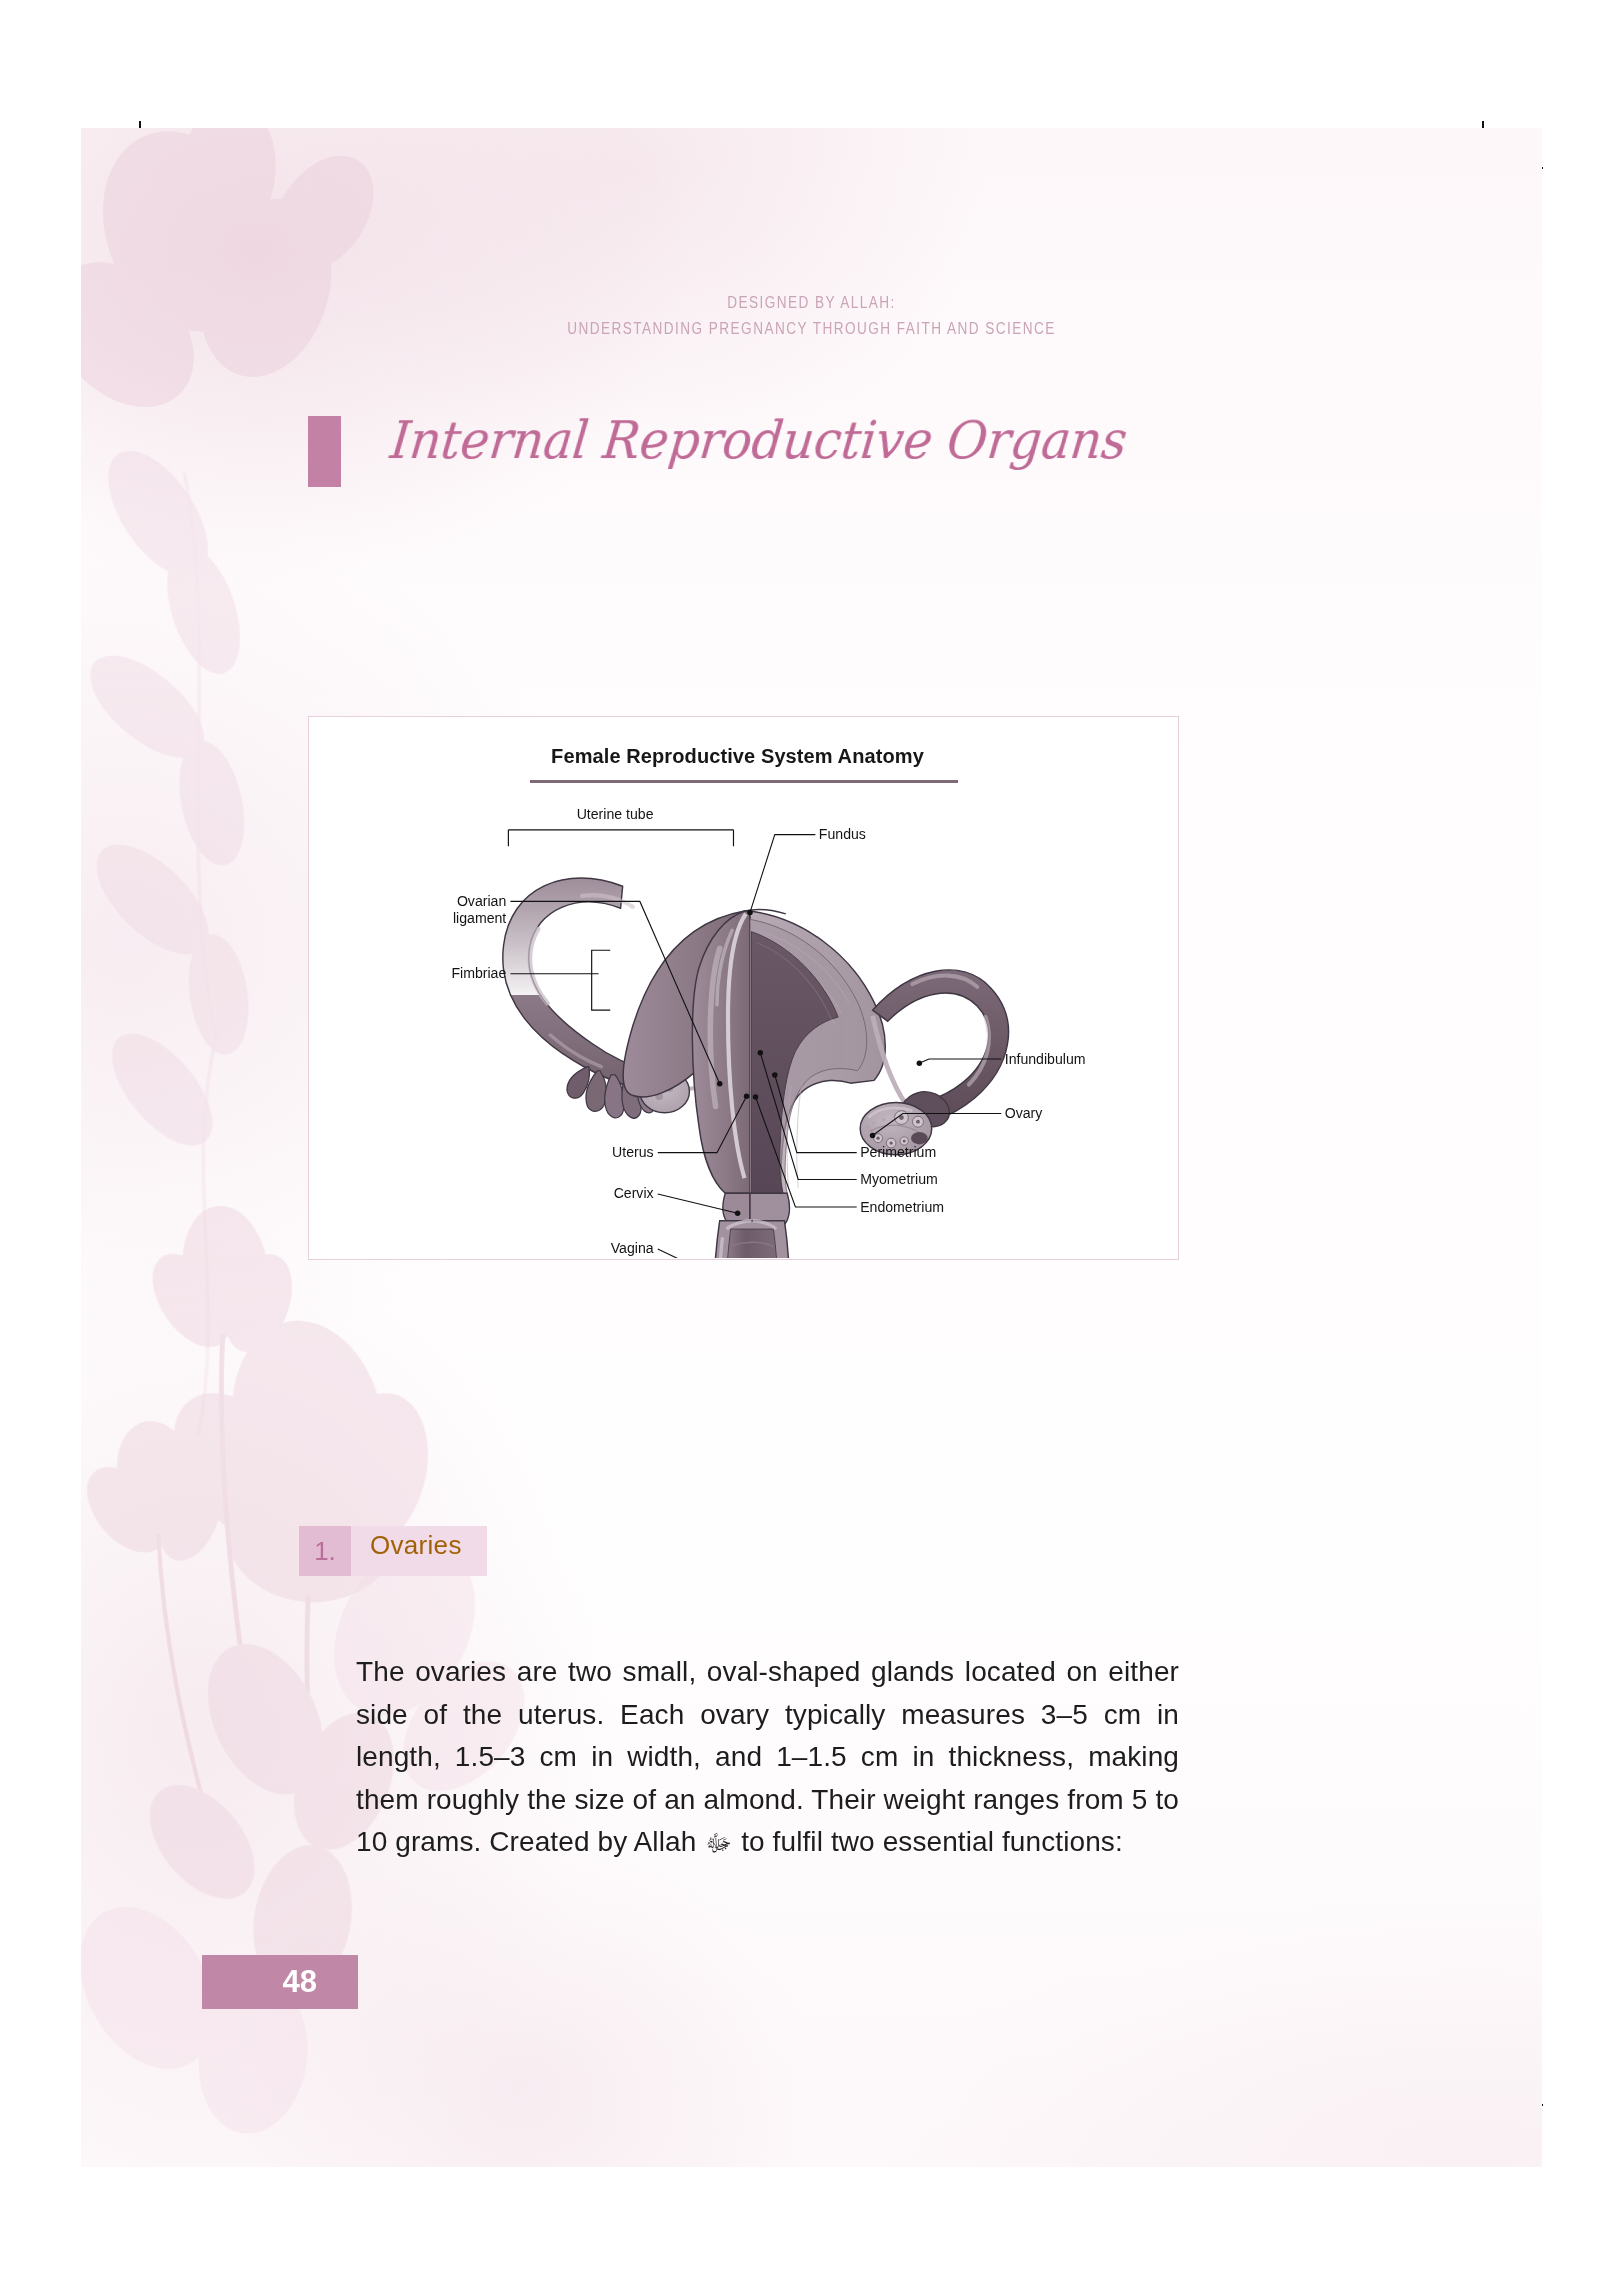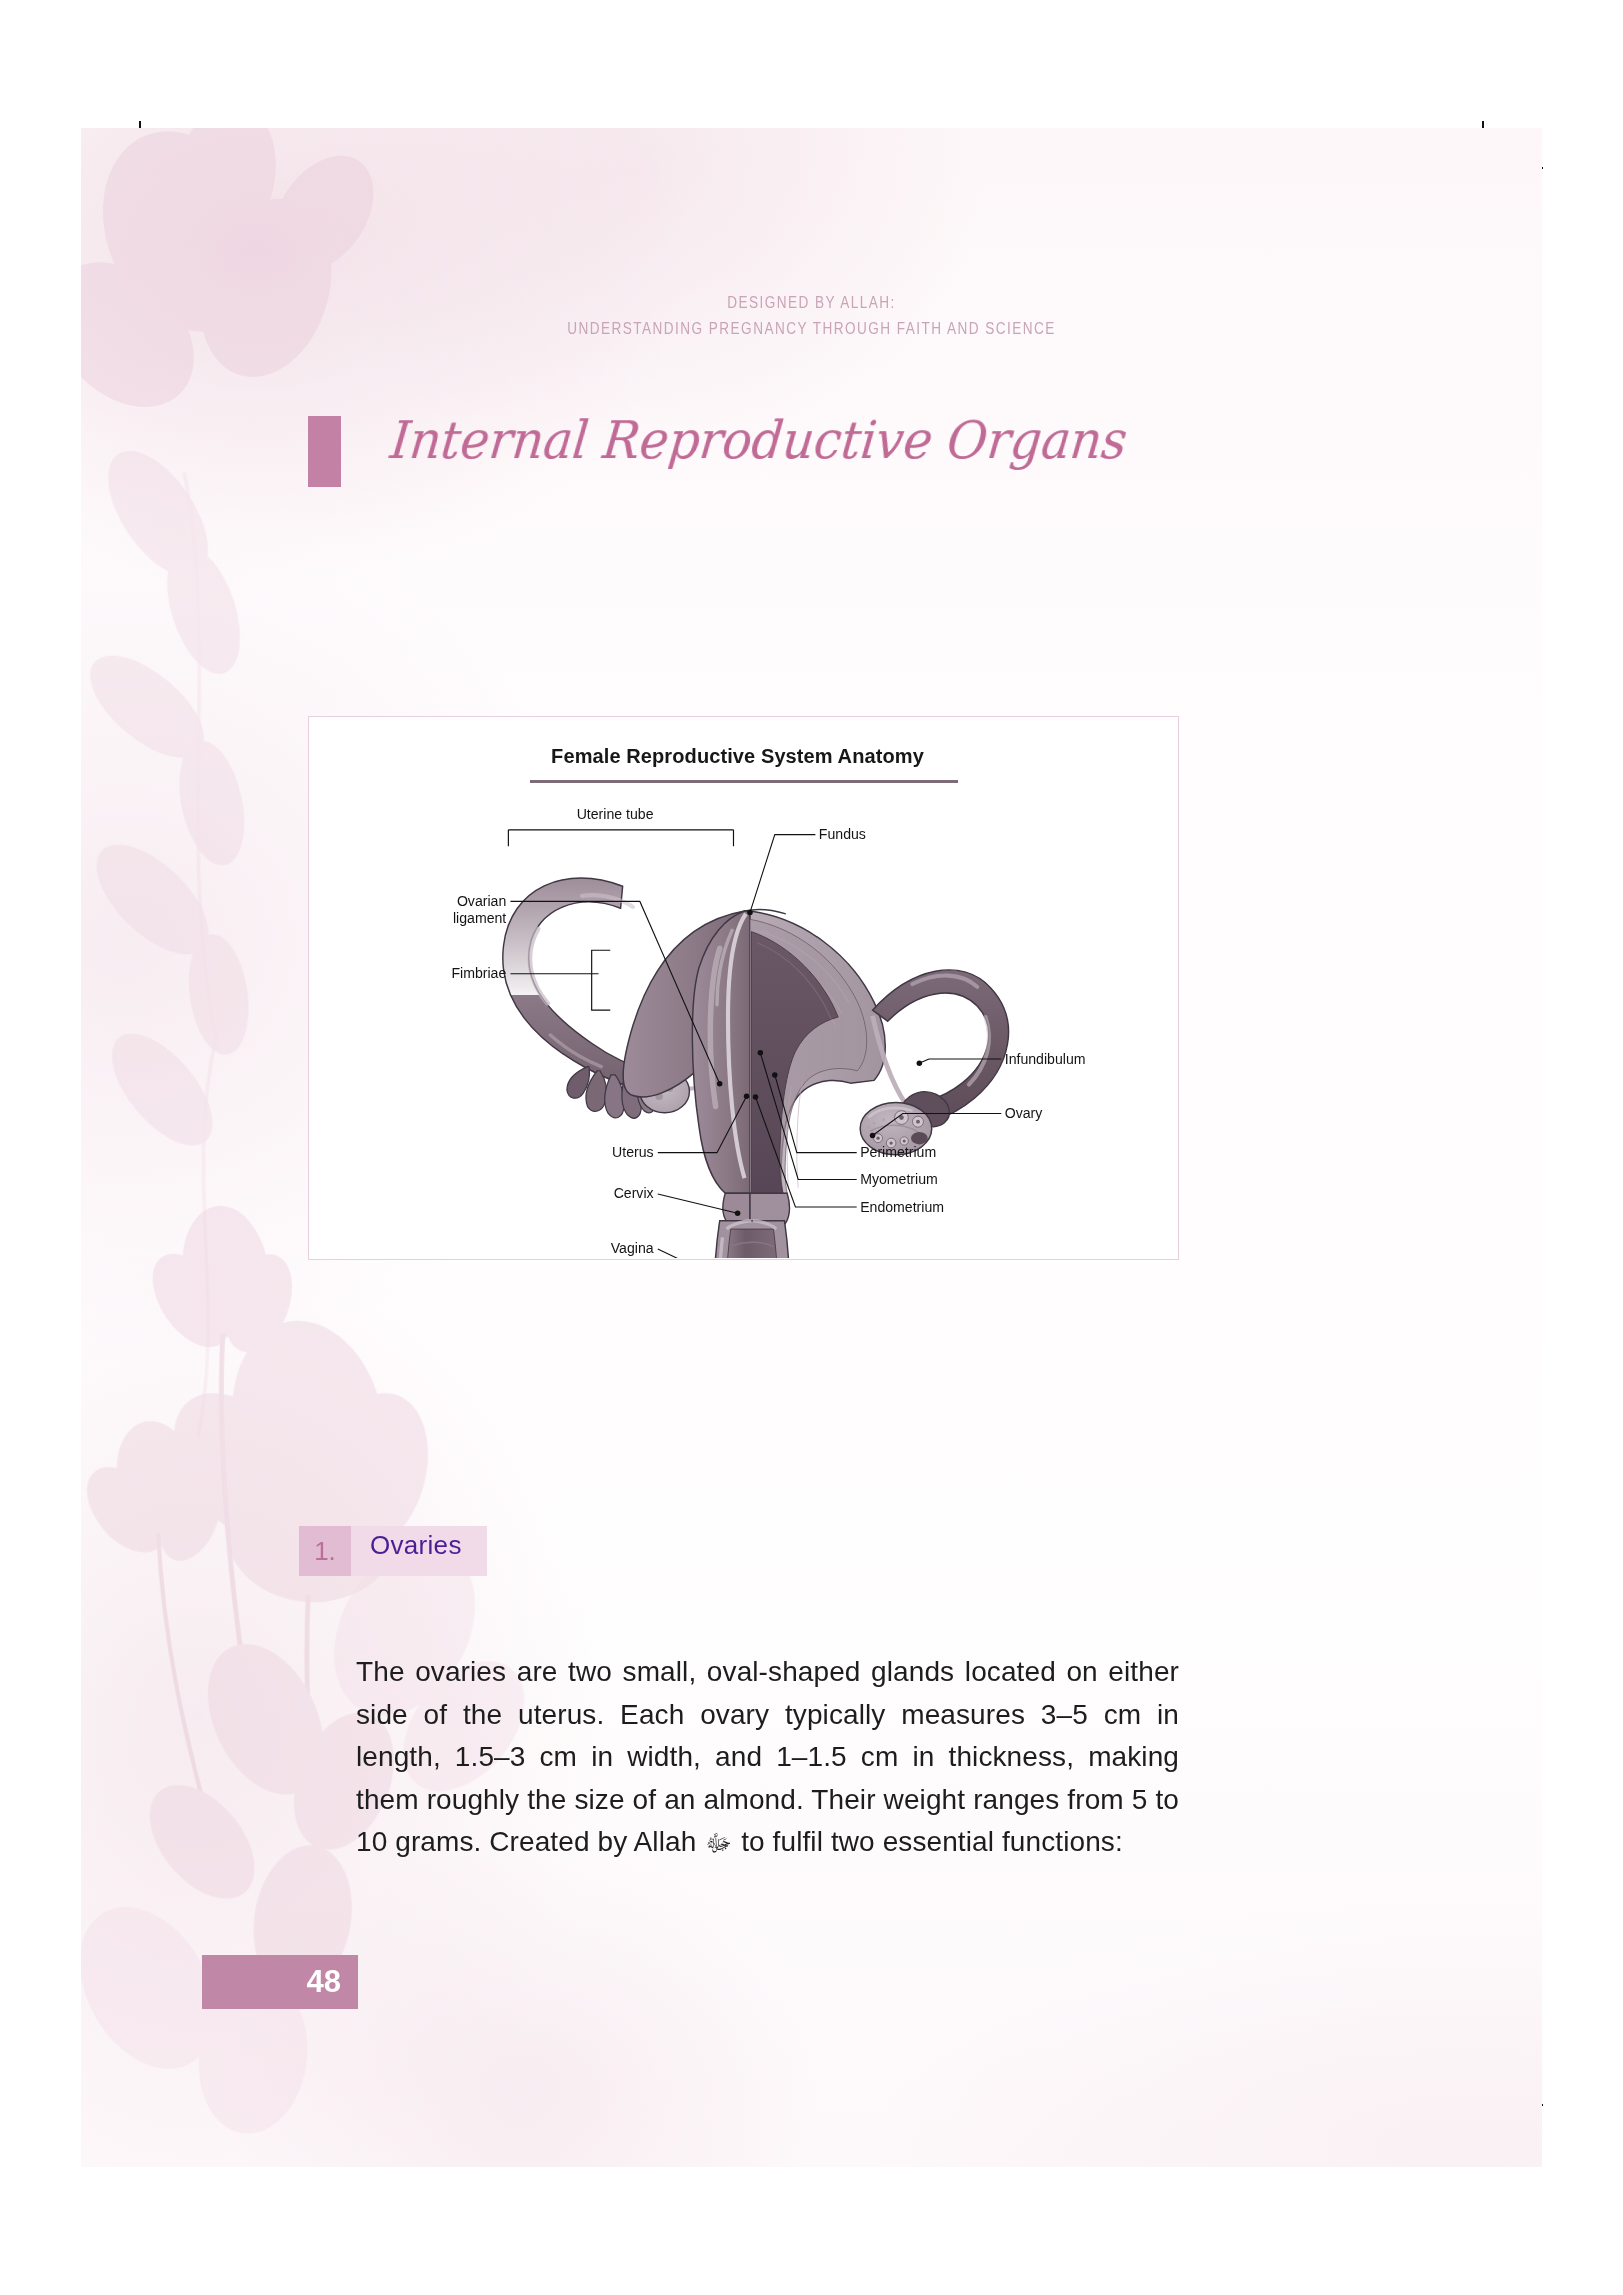--- a/index.html
+++ b/index.html
@@ -123,39 +123,39 @@
   }
   .subsec-num{
     width:52px;background:#e2bcd2;
     display:flex;align-items:center;justify-content:center;
     color:#bb6e9a;font-size:26px;font-weight:400;
     font-family:"Liberation Sans Narrow","Liberation Sans",sans-serif;
   }
   .subsec-label{
     background:#f1dbe8;padding:0 25px 12px 19px;
     display:flex;align-items:center;
-    color:#4c1d95;font-size:26px;font-weight:400;
+    color:#a16207;font-size:26px;font-weight:400;
     font-family:"Liberation Sans Narrow","Liberation Sans",sans-serif;
     letter-spacing:0.3px;
   }
 
   #ovaries-paragraph{left:275px;top:1495px;width:823px;}
   .allah-glyph{
     font-family:"DejaVu Sans", sans-serif;
     font-size:23.4px;
     padding:0 1.4px;
   }
 
   
   .folio{
     position:absolute;left:121px;top:1827px;
     width:156px;height:54px;
     background:#c087a6;
     display:flex;align-items:center;justify-content:flex-end;
-    padding-right:17px;box-sizing:border-box;
+    padding-right:41px;box-sizing:border-box;
   }
   .folio span{
     color:#ffffff;font-size:31px;font-weight:700;
     font-family:"Liberation Sans Narrow","Liberation Sans",sans-serif;
   }
 </style>
 </head>
 <body>
 
 <div class="cropmark cm-h" style="left:81px;top:167px;width:72px;"></div>

